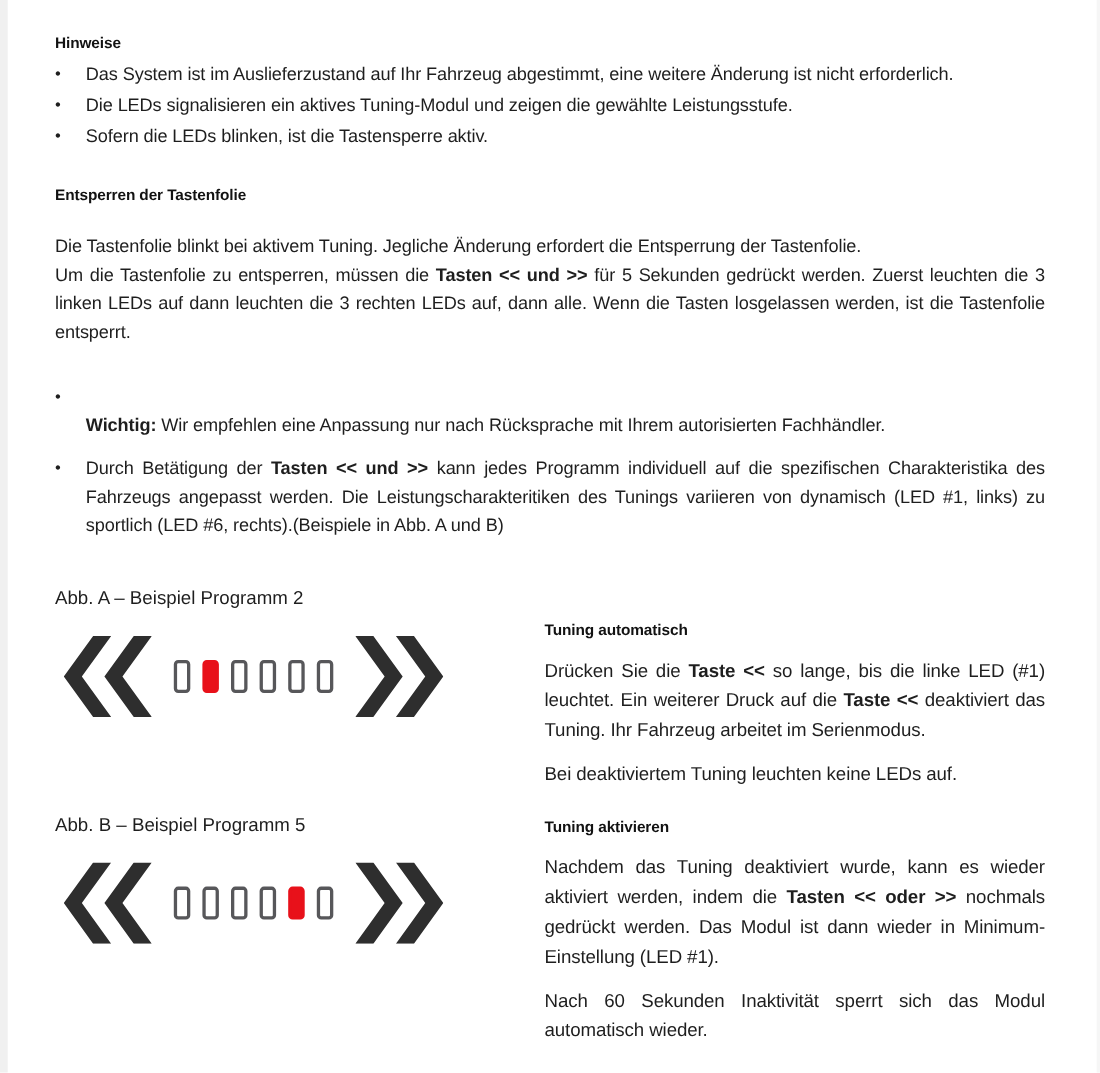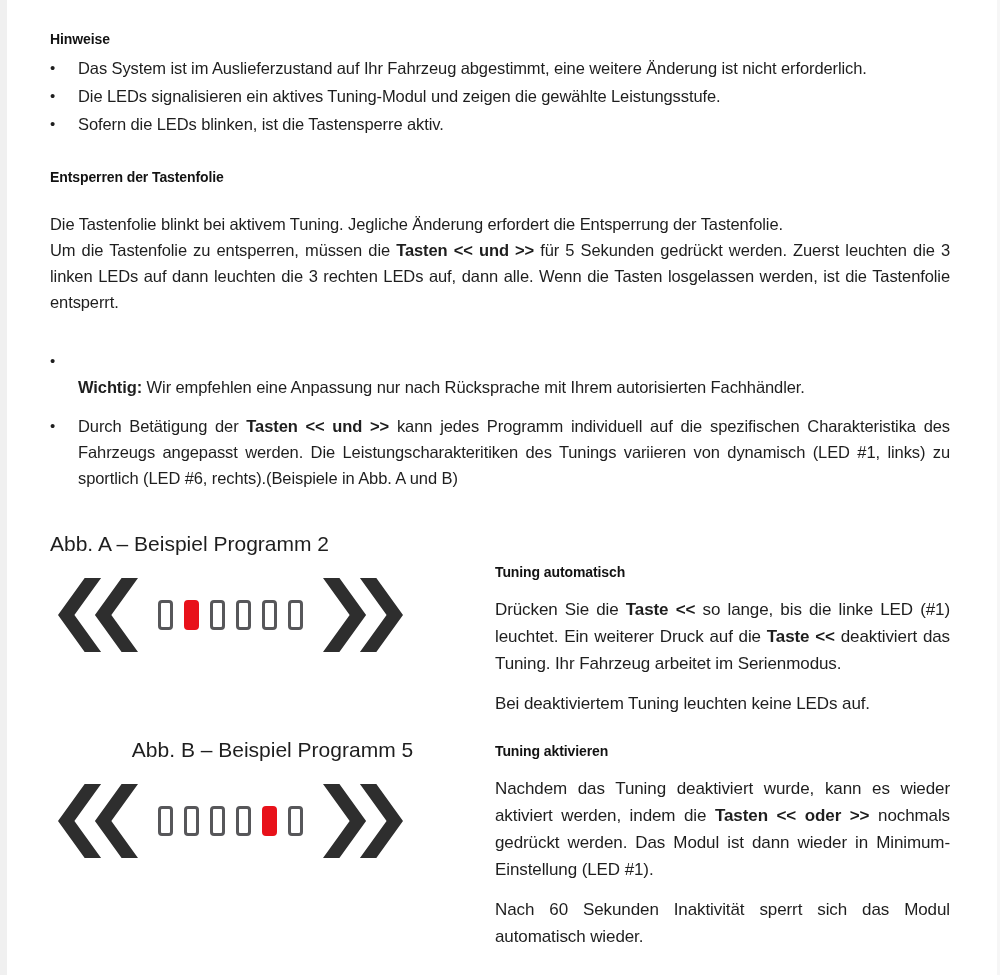--- a/index.html
+++ b/index.html
@@ -35,37 +35,37 @@
   .sec-hinweise h2{margin-bottom:5px;}
   .sec-entsperren{margin-top:29px;}
   .sec-entsperren h2{margin-bottom:23px;}
   .sec-anpassung{margin-top:33px;}
   .sec-anpassung h2{margin-bottom:16px;}
   .sec-anpassung .bullet{margin-bottom:13px;}
   
   .bottom{display:flex;margin-top:42px;}
   .fig-col{width:445px;flex:0 0 445px;}
   .right-col{flex:1;}
-  .fig-label{font-size:21px;line-height:22px;}
+  .fig-label{font-size:17px;line-height:22px;}
   .figure-row{
     display:flex;align-items:center;margin:23px 0 0 8px;gap:15px;width:345px;
     justify-content:space-between;
   }
   .figure-row svg{display:block;flex:0 0 auto;}
   .led-row{display:flex;gap:11px;align-items:center;}
   .led{
     width:9px;height:24px;
     border:3px solid var(--led-border,#57575a);
     border-radius:4px;background:#ffffff;
   }
   .led.on{
     background:var(--led-active,#e8111a);
     border-color:var(--led-active,#e8111a);
   }
-  .fig-b-label{margin-top:87px;text-align:center;}
+  .fig-b-label{margin-top:87px;}
   
   .right-col{font-size:17px;line-height:27px;letter-spacing:-0.1px;}
   .right-col h2{margin:0 0 13px 0;}
   .rc-head1{margin-top:28px !important;}
   .rc-p{margin:0 0 13px 0;}
   .rc-head2{margin-top:23px !important;}
   .chev{fill:var(--chevron,#2e2e2e);}
 </style>
 </head>
 <body style="--text: #1e1e1e; --led-active: #e8111a; --led-border: #57575a; --chevron: #2e2e2e;">

